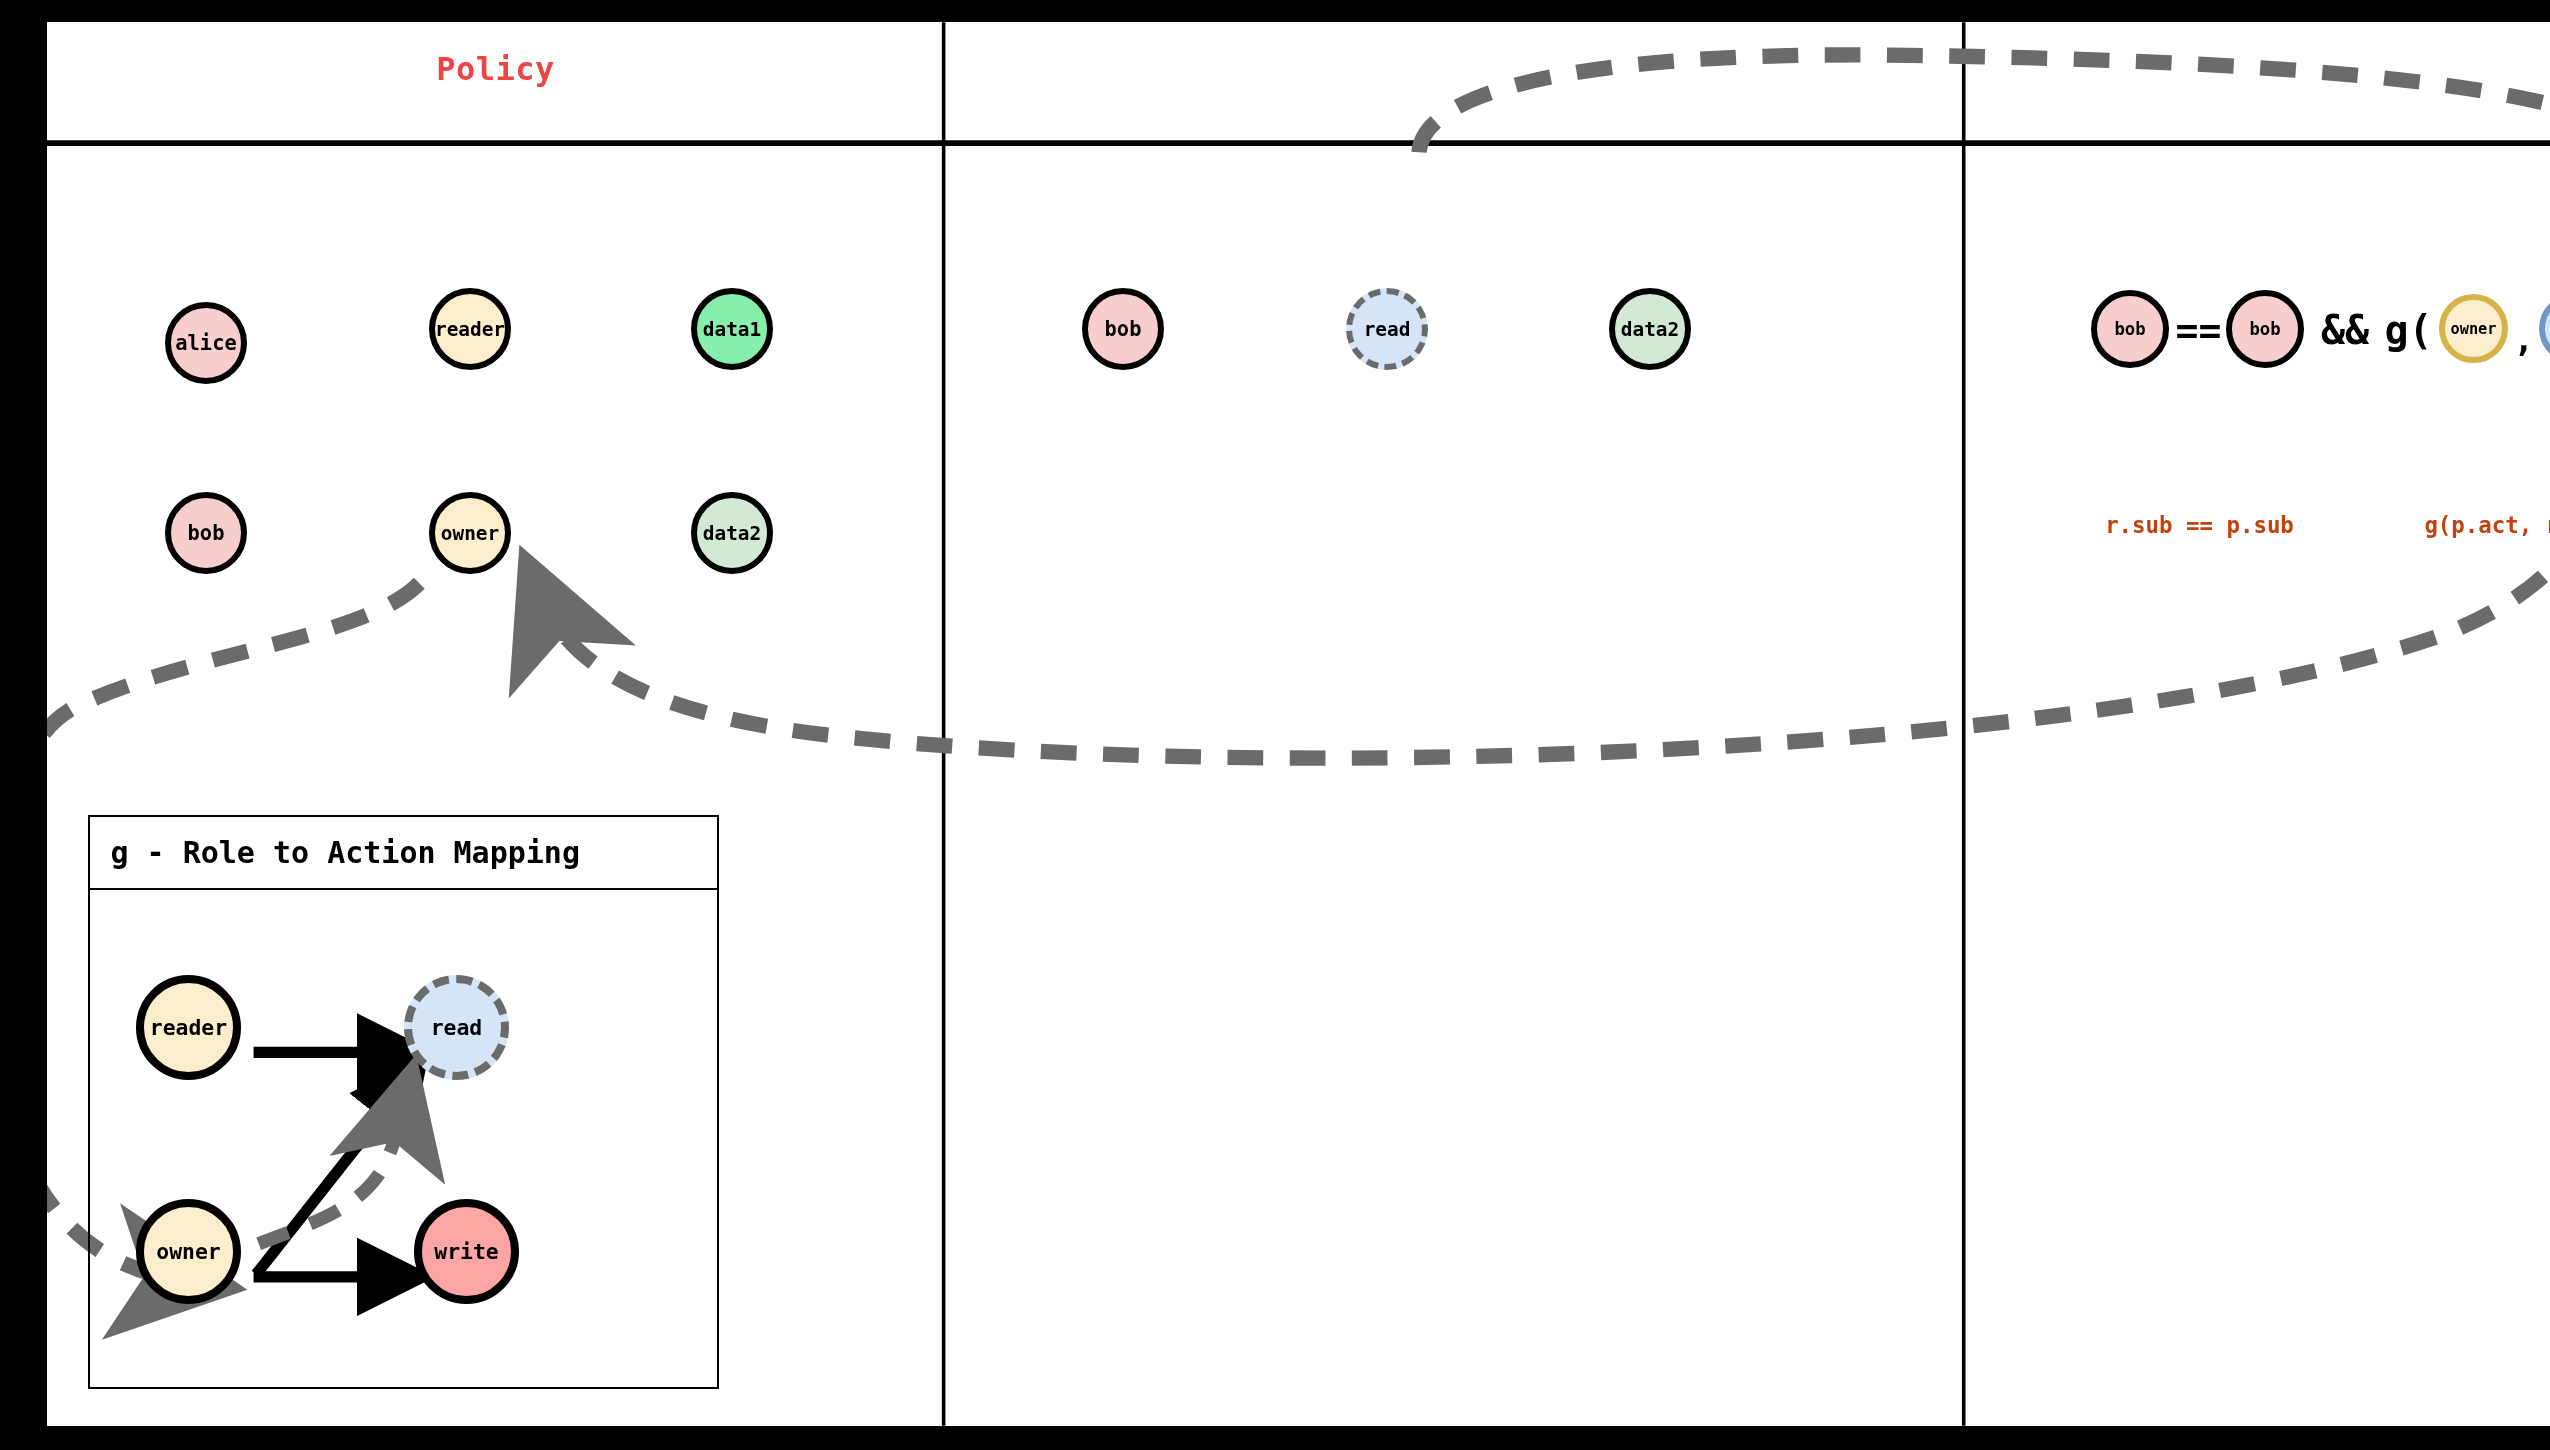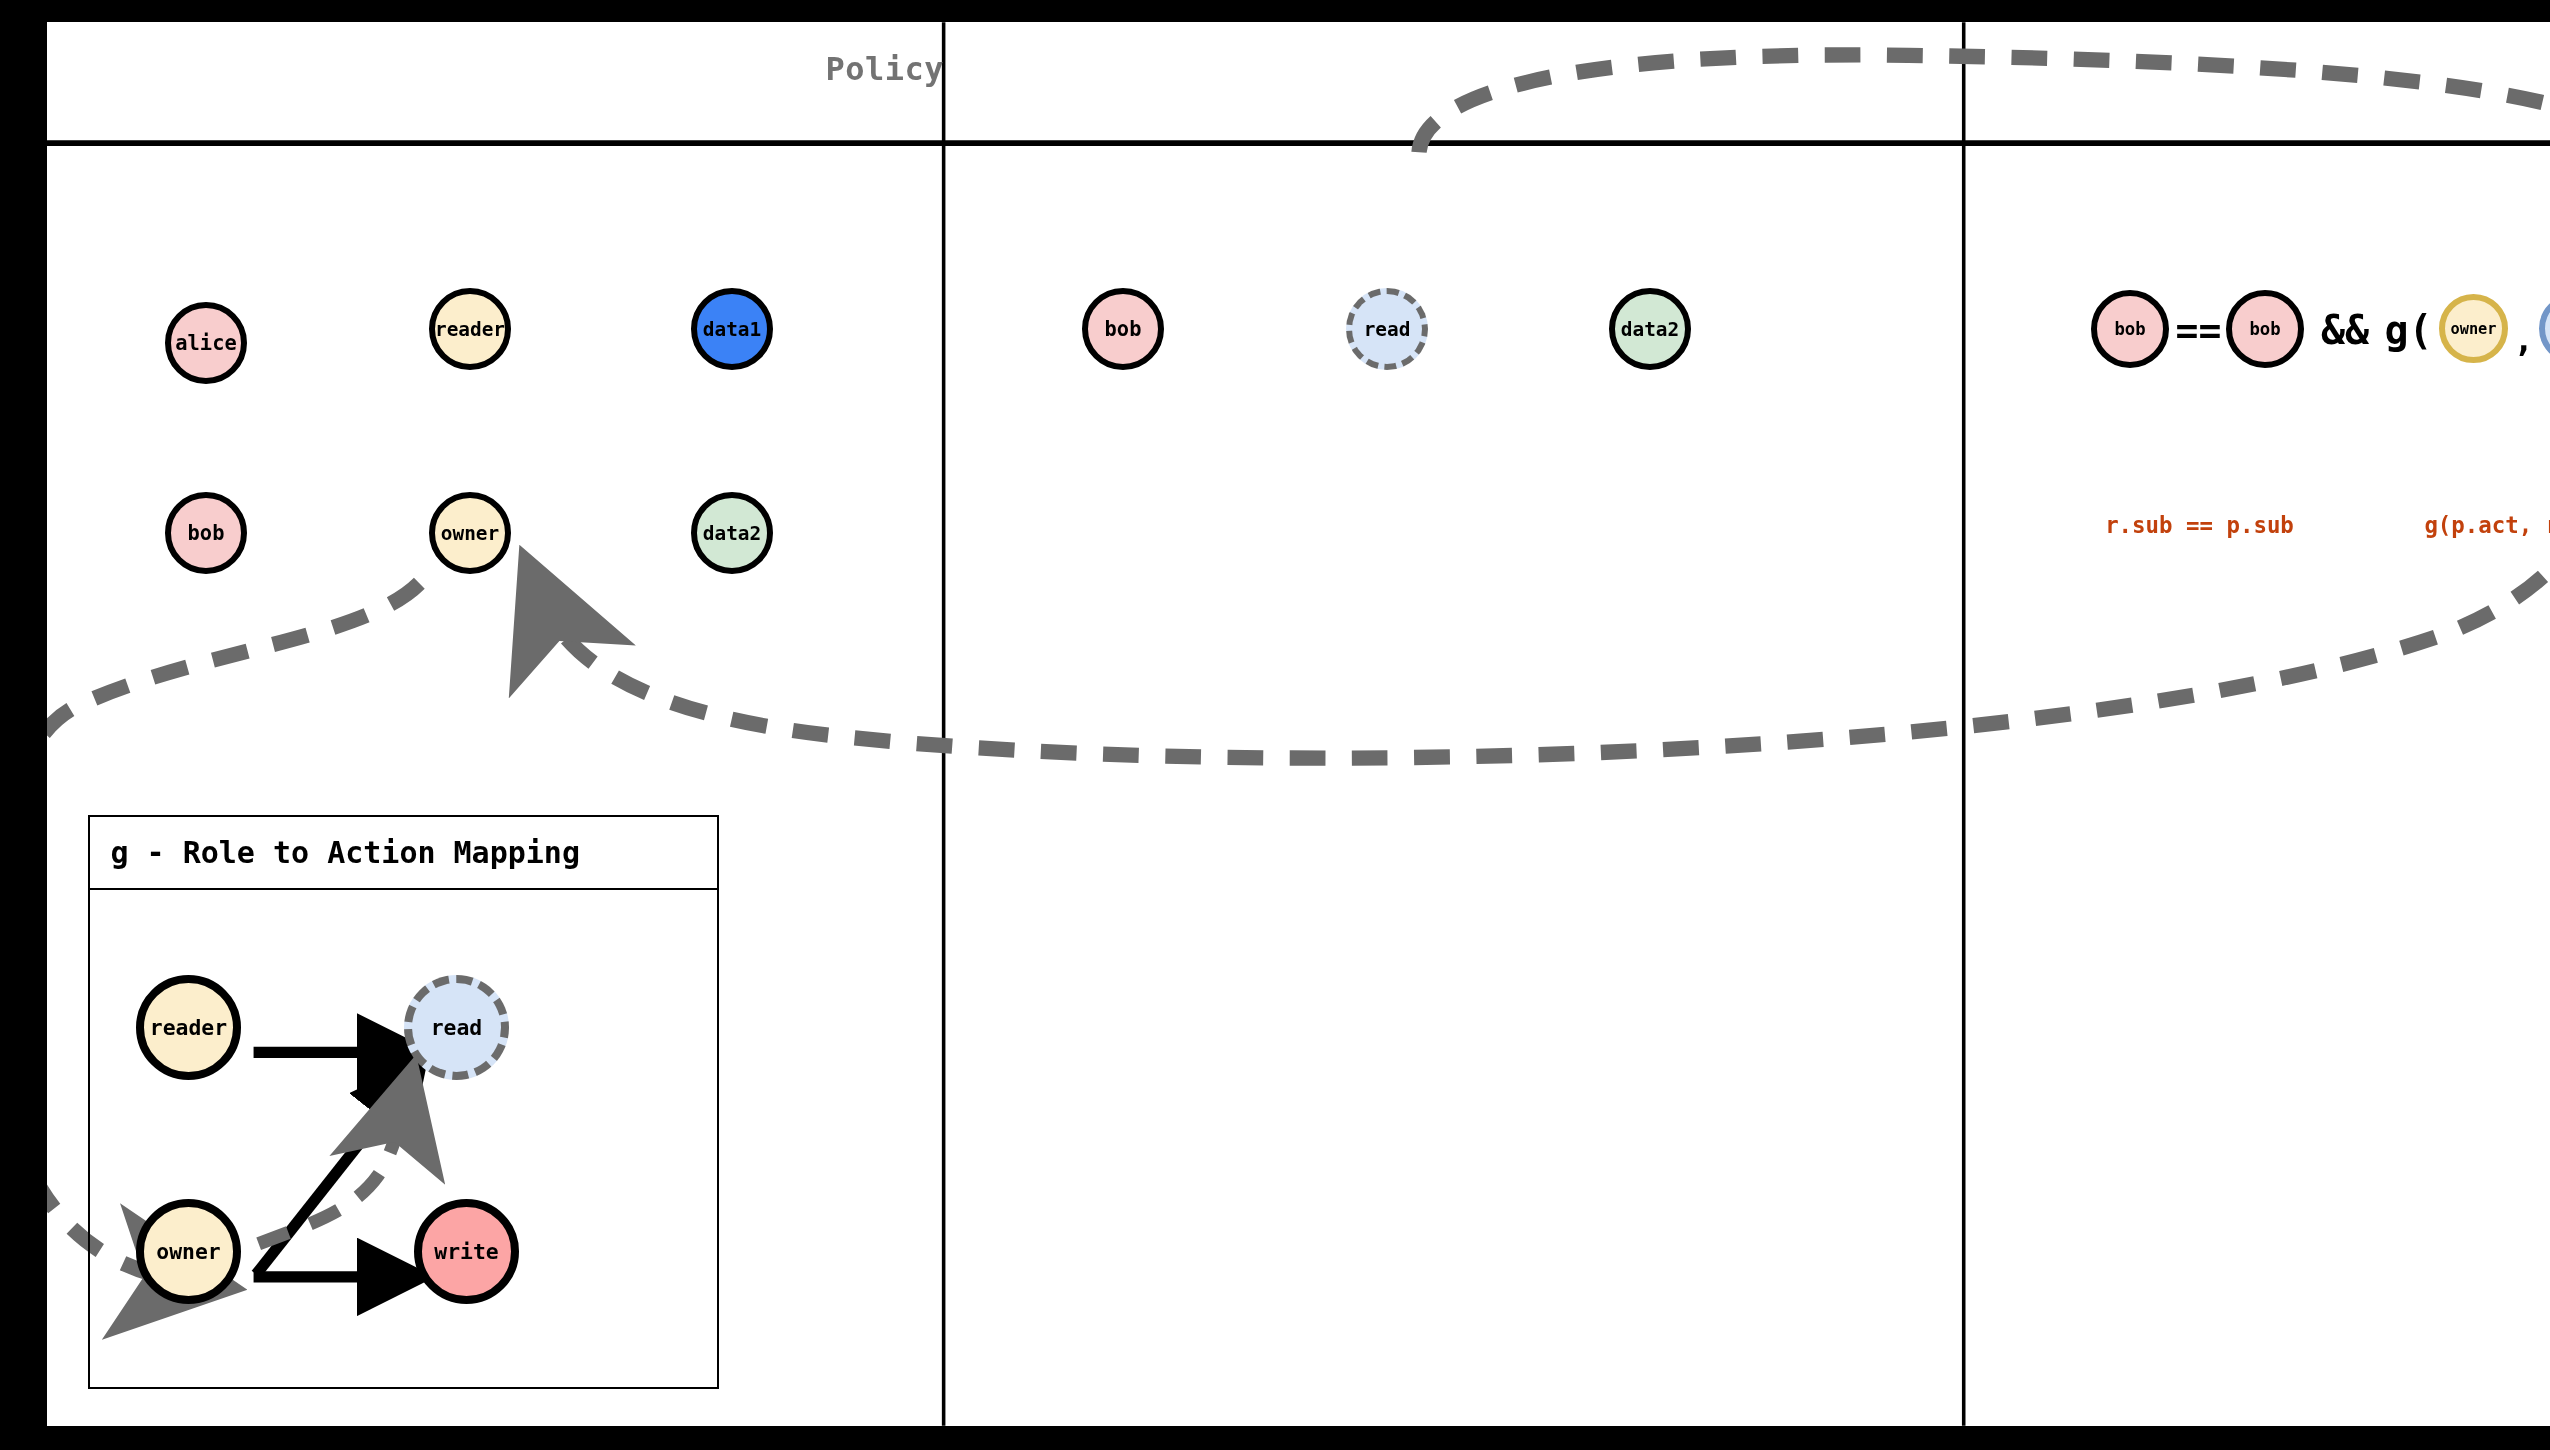--- a/index.html
+++ b/index.html
@@ -1,21 +1,21 @@
 <!DOCTYPE html>
 <html style="font-size:8.2px"><head>
 <meta charset="utf-8">
 <style>
   html,body{margin:0;padding:0;background:#000;}
   body{width:3579px;height:1451px;overflow:hidden;font-family:"DejaVu Sans Mono",monospace;}
   #stage{position:relative;width:3579px;height:1451px;background:#000;}
   #canvas{position:absolute;left:47px;top:22px;width:3507px;height:1404px;background:#fff;}
   #svglayer{position:absolute;left:0;top:0;width:3507px;height:1404px;}
-  .col-title{position:absolute;top:28px;font-size:32px;font-weight:bold;color:#737373;
-             text-align:right;font-family:"DejaVu Sans Mono",monospace;letter-spacing:0.5px;}
+  .col-title{position:absolute;top:28px;font-size:32px;font-weight:bold;color:#ef4444;
+             text-align:center;font-family:"DejaVu Sans Mono",monospace;letter-spacing:0.5px;}
   .node{position:absolute;border-radius:50%;display:flex;align-items:center;justify-content:center;
         box-sizing:border-box;color:#000;font-family:"DejaVu Sans Mono",monospace;font-weight:bold;}
   .node span{pointer-events:none;white-space:nowrap;}
   .op{position:absolute;font-family:"DejaVu Sans Mono",monospace;font-weight:bold;color:#000;
       display:flex;align-items:center;justify-content:center;}
   .caption{position:absolute;font-family:"DejaVu Sans Mono",monospace;font-weight:bold;
            color:#c2410c;font-size:22.4px;text-align:center;white-space:nowrap;}
   #gbox{position:absolute;box-sizing:border-box;border:2px solid #000;background:transparent;}
   #gbox-head{position:absolute;left:0;top:0;right:0;height:73px;border-bottom:2px solid #000;
              box-sizing:border-box;display:flex;align-items:center;}
@@ -58,21 +58,21 @@
 
     <div class="col-title" style="left:0;width:897px;">Policy</div>
     <div class="col-title" style="left:1917px;width:1590px;">Matching</div>
 
     <div class="node" style="left:118px;top:280px;width:82px;height:82px;background:#f8cdcd;border:6.6px solid #000;font-size:20.4px;">
       <span>alice</span>
       </div>
     <div class="node" style="left:382px;top:266px;width:82px;height:82px;background:#fceecc;border:6.6px solid #000;font-size:19.4px;">
       <span>reader</span>
       </div>
-    <div class="node" style="left:644px;top:266px;width:82px;height:82px;background:#3b82f6;border:6.6px solid #000;font-size:19.4px;">
+    <div class="node" style="left:644px;top:266px;width:82px;height:82px;background:#86efac;border:6.6px solid #000;font-size:19.4px;">
       <span>data1</span>
       </div>
 
     <div class="node" style="left:118px;top:470px;width:82px;height:82px;background:#f8cdcd;border:6.6px solid #000;font-size:20.4px;">
       <span>bob</span>
       </div>
     <div class="node" style="left:382px;top:470px;width:82px;height:82px;background:#fceecc;border:6.6px solid #000;font-size:19.4px;">
       <span>owner</span>
       </div>
     <div class="node" style="left:644px;top:470px;width:82px;height:82px;background:#d2e8d4;border:6.6px solid #000;font-size:19.4px;">

